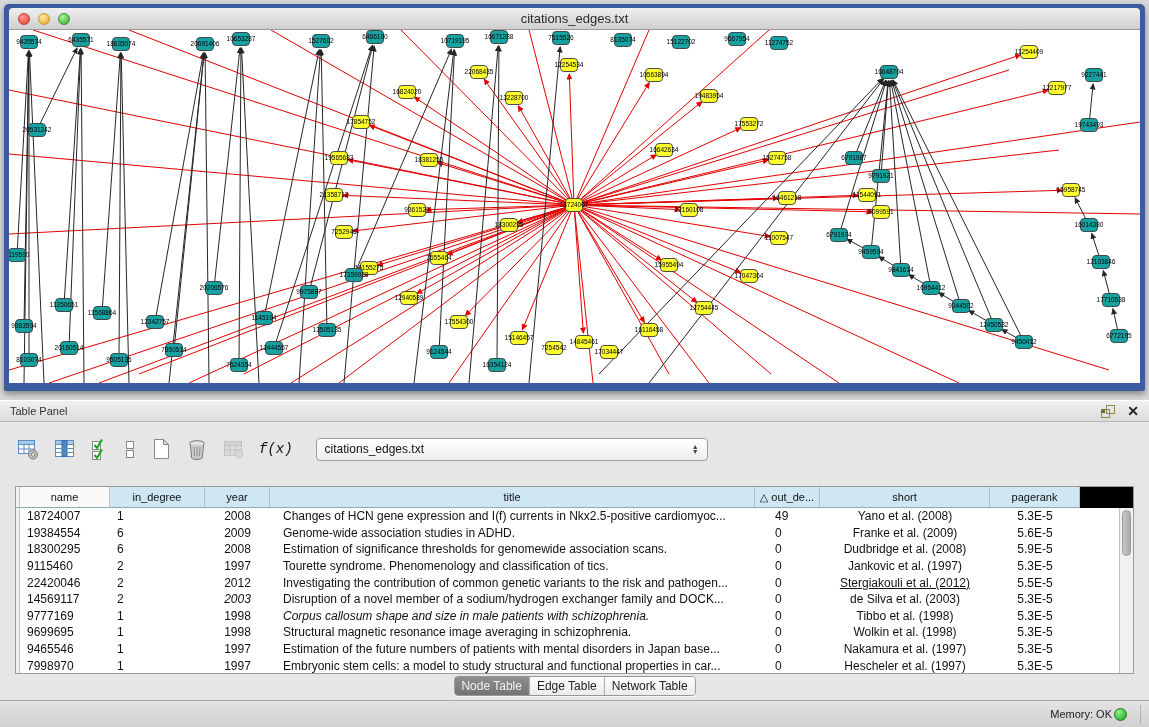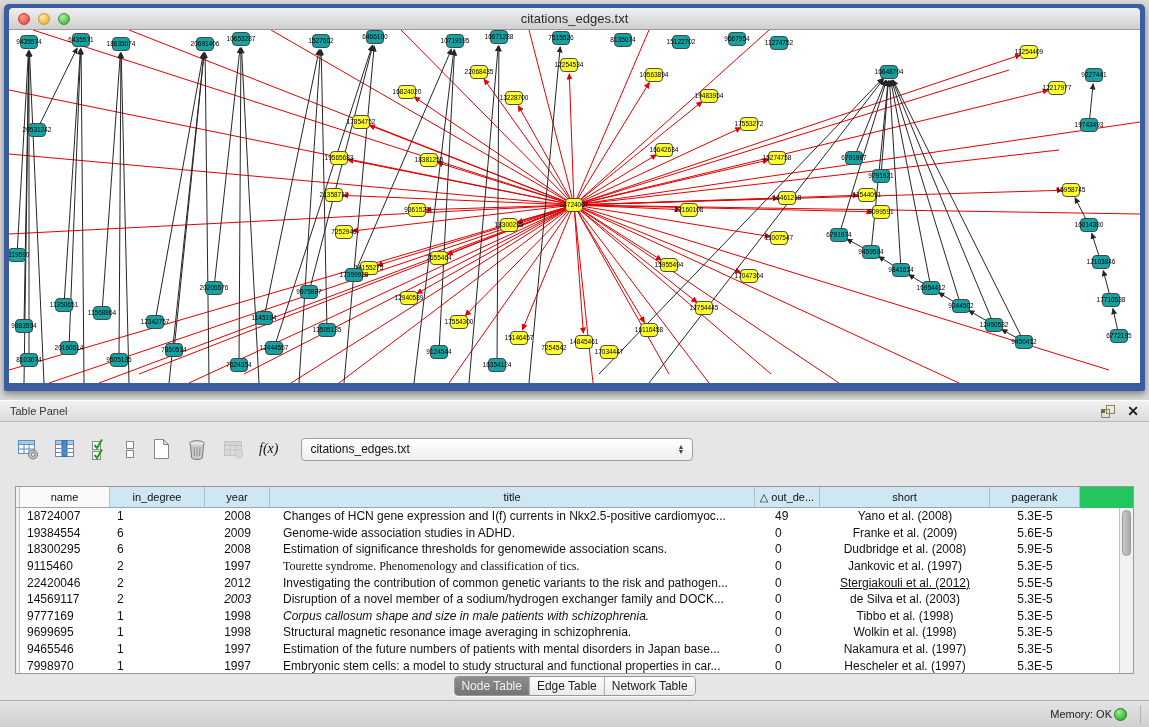--- a/index.html
+++ b/index.html
@@ -25,29 +25,29 @@
   .table-panel { position:absolute; left:0; top:400px; width:1149px; height:300px; background:#e6e6e6; }
   .panel-header { position:relative; height:22px; background:linear-gradient(#f0f0f0,#dcdcdc);
                   border-top:1px solid #ffffff; border-bottom:1px solid #b8b8b8; }
   .panel-title { position:absolute; left:10px; top:0; line-height:21px; font-size:11px; color:#333; }
   .panel-header-icons { position:absolute; right:10px; top:2px; display:flex; gap:10px; align-items:center; }
   .hdr-btn { cursor:default; display:flex; align-items:center; }
   .close-x { font-size:14px; font-weight:bold; color:#222; line-height:16px; }
 
   .toolbar { position:absolute; left:16px; top:32px; height:34px; display:flex; align-items:center; gap:13px; }
   .tool-btn { display:flex; align-items:center; justify-content:center; }
-  .fx { font-family:Liberation Serif, serif; font-style:italic; font-size:14px; color:#111; }
+  .fx { font-family:Liberation Mono, monospace; font-style:italic; font-size:14px; color:#111; }
   .combo { margin-left:10px; width:392px; height:23px; border:1px solid #9f9f9f; border-radius:4px;
            background:linear-gradient(#ffffff,#eeeeee); display:flex; align-items:center;
            justify-content:space-between; padding:0 8px; font-size:12px; color:#111;
            box-shadow:inset 0 1px 1px rgba(255,255,255,.8); }
   .combo-arrows { display:flex; flex-direction:column; line-height:5px; font-size:7px; color:#444; }
 
   .table-wrap { position:absolute; left:15px; top:86px; width:1119px; height:188px;
-                background:#22c55e; border:1px solid #9a9a9a; }
+                background:#000000; border:1px solid #9a9a9a; }
   .thead { display:flex; height:21px; font-size:11px; color:#111; }
   .th { border-right:1px solid #a9bfcb; border-bottom:1px solid #8fa9b6; display:flex;
         align-items:center; justify-content:center; background:#cfe7f2; white-space:nowrap; overflow:hidden; }
   .th.gutter, .td.gutter { background:#f2f2f2; border-right:1px solid #c5c5c5; }
   .th.plain { background:#fafafa; border-right:1px solid #c0c0c0; }
   .tbody { position:absolute; left:0; top:21px; bottom:0; width:1104px; overflow:hidden; }
   .tr { display:flex; height:16.6px; background:#ffffff; }
   .td { font-size:12px; color:#111; white-space:nowrap; overflow:hidden; display:flex; align-items:center; }
   .vscroll { position:absolute; right:0; top:21px; bottom:0; width:14px; background:#f1f1f1;
              border-left:1px solid #c3c3c3; }
@@ -687,21 +687,21 @@
             <div class="td" style="width: 485px; justify-content: flex-start; padding-left: 13px;">Estimation of significance thresholds for genomewide association scans.</div>
             <div class="td" style="width: 65px; justify-content: flex-start; padding-left: 20px;">0</div>
             <div class="td" style="width: 170px; justify-content: center; padding-left: 0px;">Dudbridge et al. (2008)</div>
             <div class="td" style="width: 90px; justify-content: center; padding-left: 0px;">5.9E-5</div>
           </div>
           <div class="tr">
             <div class="td gutter" style="width: 4px;"></div>
             <div class="td" style="width: 90px; justify-content: flex-start; padding-left: 7px;">9115460</div>
             <div class="td" style="width: 95px; justify-content: flex-start; padding-left: 7px;">2</div>
             <div class="td" style="width: 65px; justify-content: center; padding-left: 0px;">1997</div>
-            <div class="td" style="width: 485px; justify-content: flex-start; padding-left: 13px; font-family: Liberation Serif, serif;">Tourette syndrome. Phenomenology and classification of tics.</div>
+            <div class="td" style="width: 485px; justify-content: flex-start; padding-left: 13px;">Tourette syndrome. Phenomenology and classification of tics.</div>
             <div class="td" style="width: 65px; justify-content: flex-start; padding-left: 20px;">0</div>
             <div class="td" style="width: 170px; justify-content: center; padding-left: 0px;">Jankovic et al. (1997)</div>
             <div class="td" style="width: 90px; justify-content: center; padding-left: 0px;">5.3E-5</div>
           </div>
           <div class="tr">
             <div class="td gutter" style="width: 4px;"></div>
             <div class="td" style="width: 90px; justify-content: flex-start; padding-left: 7px;">22420046</div>
             <div class="td" style="width: 95px; justify-content: flex-start; padding-left: 7px;">2</div>
             <div class="td" style="width: 65px; justify-content: center; padding-left: 0px;">2012</div>
             <div class="td" style="width: 485px; justify-content: flex-start; padding-left: 13px;">Investigating the contribution of common genetic variants to the risk and pathogen...</div>

